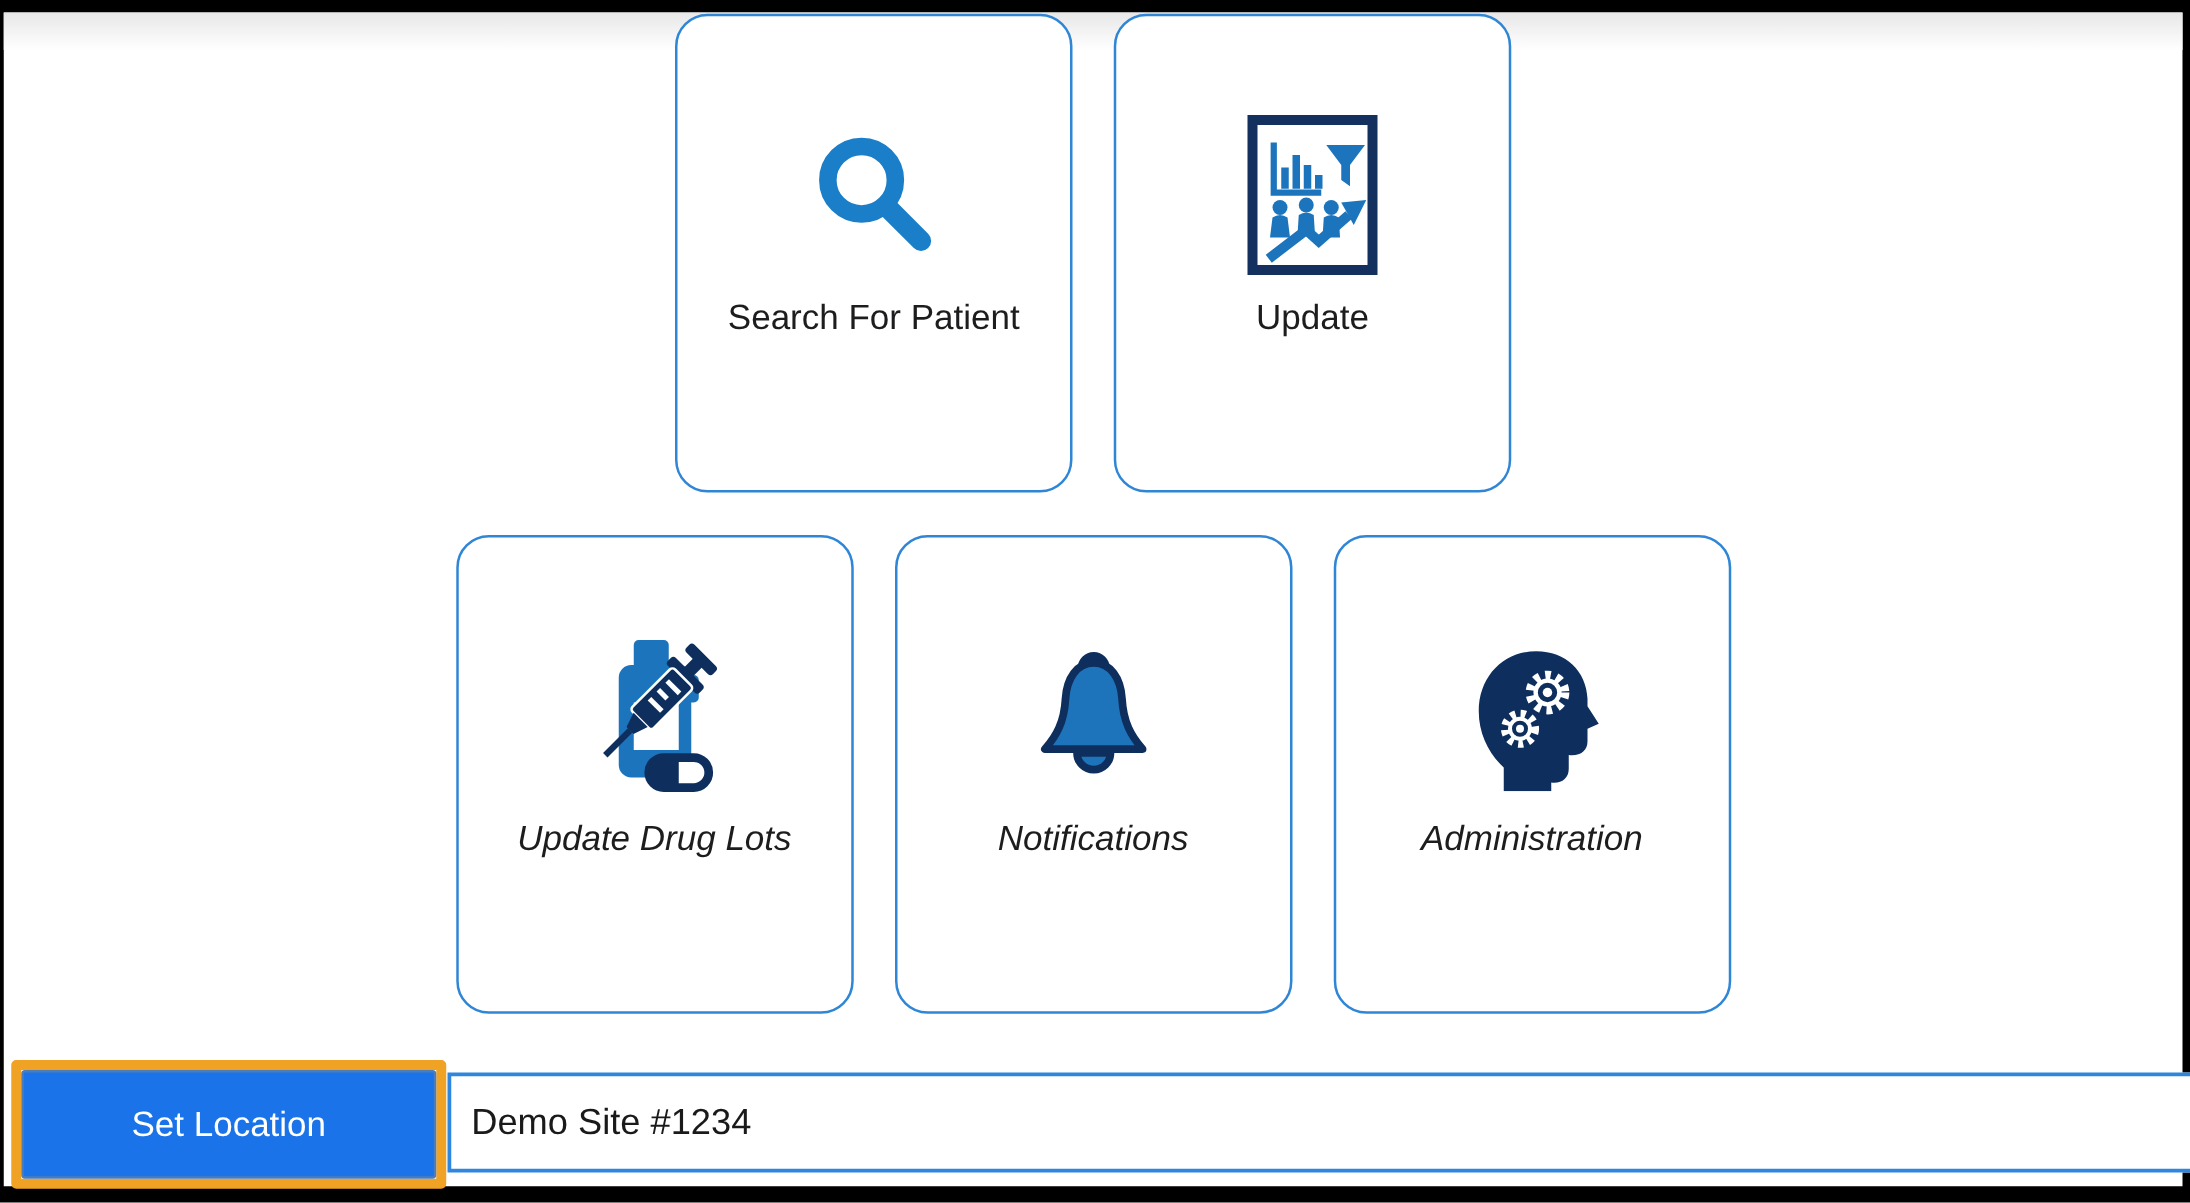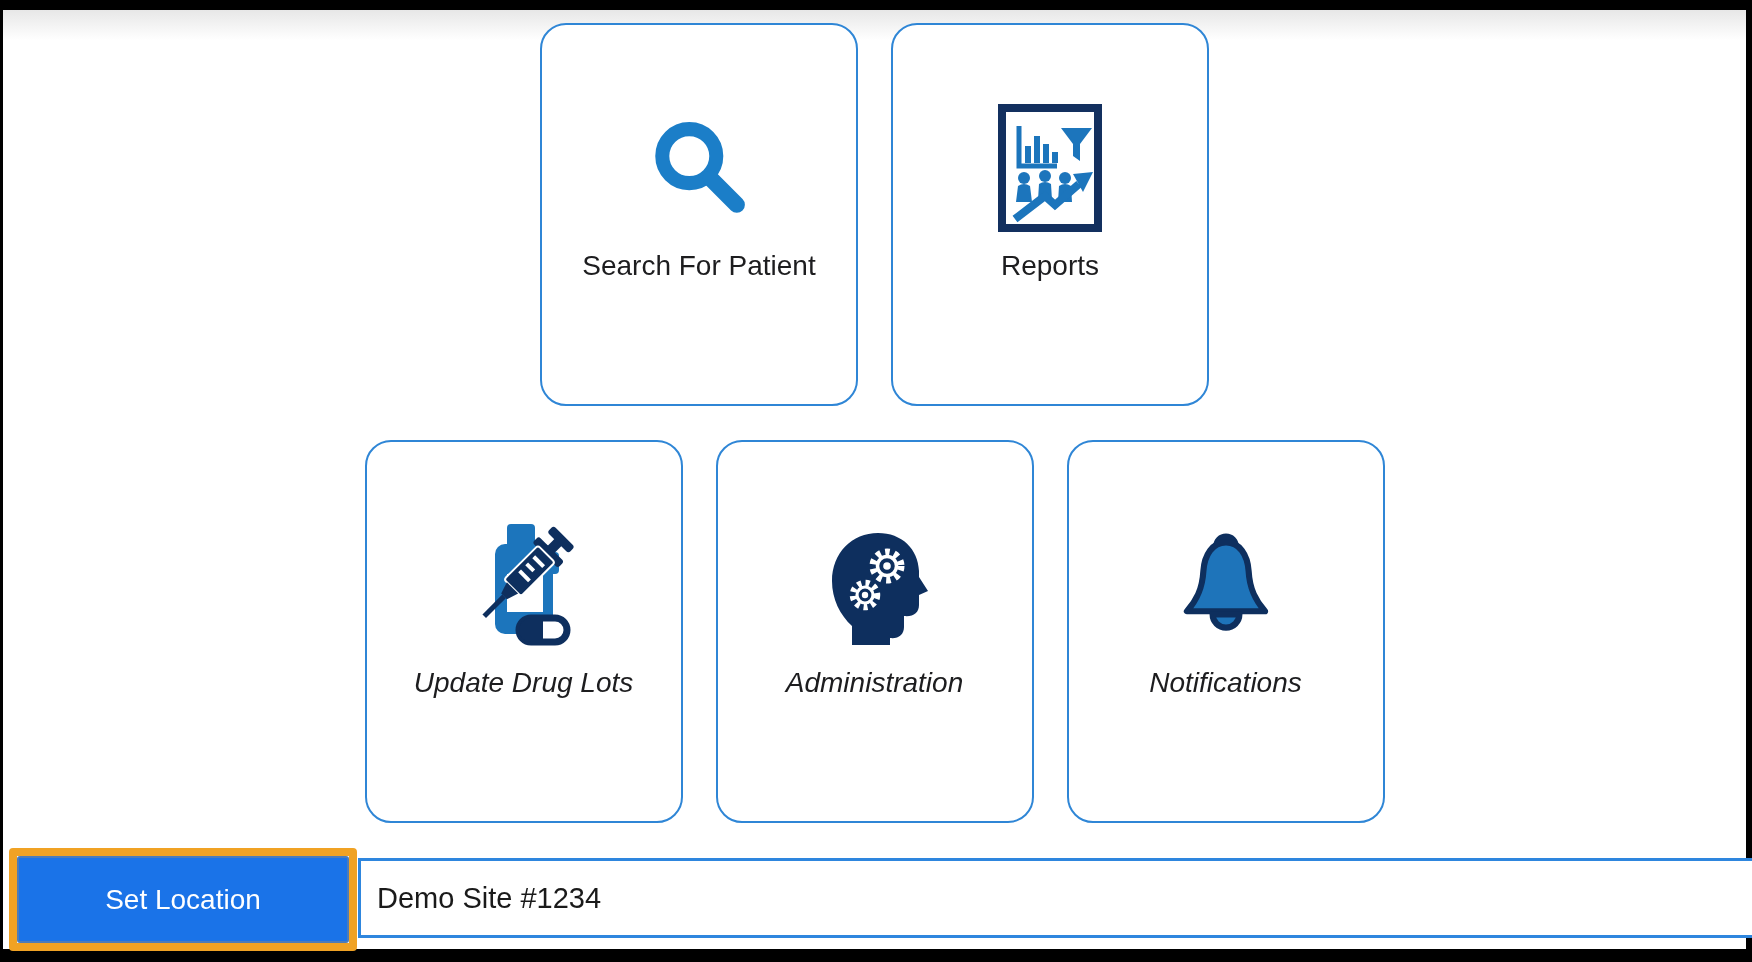--- a/index.html
+++ b/index.html
@@ -15,21 +15,20 @@
   }
   .top-shade{
     position:absolute;left:0;top:0;width:100%;height:30px;
     background:linear-gradient(#e7e7e7,#ffffff);
     z-index:0;
   }
   .tile-row{
     position:absolute;left:0;width:100%;
     display:flex;justify-content:center;gap:33px;
     z-index:1;
-    margin-top:12px;
   }
   .row1{top:1px;}
   .row2{top:418px;font-style:italic;}
   .tile{
     box-sizing:border-box;
     width:318px;height:383px;
     background:#fff;
     border:2px solid #2f86d6;
     border-radius:26px;
     display:flex;flex-direction:column;align-items:center;
@@ -116,21 +115,21 @@
             <circle cx="48" cy="72" r="6"></circle>
               <path d="M41,96 L42,80 Q48,76 54,80 L55,96 Z"></path>
             <circle cx="68" cy="74" r="6"></circle>
               <path d="M61,98 L62,82 Q68,78 74,82 L75,98 Z"></path>
           </g>
 
           <path d="M18,115 L48,92 L58,101 L82,80" fill="none" stroke="#1c75bc" stroke-width="8"></path>
           <polygon points="76,70 96,68 86,88" fill="#1c75bc"></polygon>
         </svg>
       </div>
-      <div class="tile-label">Reports</div>
+      <div class="tile-label">Update</div>
     </div>
 
   </div>
 
   <div class="tile-row row2">
 
     <div class="tile">
       <div class="icon-wrap">
         <svg width="134" height="134" viewBox="0 0 134 134">
 
@@ -153,49 +152,49 @@
             <path d="M57,73 L73,73 L69,85 L61,85 Z" fill="#0e2f5e"></path>
             <rect x="62.5" y="85" width="5" height="28" fill="#0e2f5e"></rect>
           </g>
         </svg>
       </div>
       <div class="tile-label">Update Drug Lots</div>
     </div>
 
     <div class="tile">
       <div class="icon-wrap">
+        <svg width="106" height="108" viewBox="0 0 100 105">
+          <circle cx="50" cy="15" r="9" fill="none" stroke="#0e2f5e" stroke-width="7"></circle>
+          <path d="M50,11 C37,11 29,23 28,39 C27,57 21,68 12,78 L88,78 C79,68 73,57 72,39 C71,23 63,11 50,11 Z" fill="#1e74ba" stroke="#0e2f5e" stroke-width="6" stroke-linejoin="round"></path>
+          <path d="M37,81 A13,13 0 0 0 63,81 Z" fill="#1e74ba" stroke="#0e2f5e" stroke-width="6"></path>
+        </svg>
+      </div>
+      <div class="tile-label">Notifications</div>
+    </div>
+
+    <div class="tile">
+      <div class="icon-wrap">
         <svg width="112" height="120" viewBox="0 0 110 120">
           <path d="M32,120 L32,101 C20,90 12,74 12,56 C12,28 32,8 58,8 C82,8 98,24 99,46 L99,52 L108,66 L99,70 L99,80 C99,88 93,92 84,91 L84,102 C84,110 78,114 70,113 L70,120 Z" fill="#0e2f5e"></path>
 
           <g transform="translate(67,41)">
             <circle r="14" fill="none" stroke="#fff" stroke-width="7" stroke-dasharray="4.5 4.6"></circle>
             <circle r="9.5" fill="none" stroke="#fff" stroke-width="3.5"></circle>
             <circle r="3.8" fill="#fff"></circle>
           </g>
 
           <g transform="translate(45,70)">
             <circle r="12" fill="none" stroke="#fff" stroke-width="6.5" stroke-dasharray="4 4.1"></circle>
             <circle r="8" fill="none" stroke="#fff" stroke-width="3.2"></circle>
             <circle r="3.2" fill="#fff"></circle>
           </g>
         </svg>
       </div>
       <div class="tile-label">Administration</div>
     </div>
-
-    <div class="tile">
-      <div class="icon-wrap">
-        <svg width="106" height="108" viewBox="0 0 100 105">
-          <circle cx="50" cy="15" r="9" fill="none" stroke="#0e2f5e" stroke-width="7"></circle>
-          <path d="M50,11 C37,11 29,23 28,39 C27,57 21,68 12,78 L88,78 C79,68 73,57 72,39 C71,23 63,11 50,11 Z" fill="#1e74ba" stroke="#0e2f5e" stroke-width="6" stroke-linejoin="round"></path>
-          <path d="M37,81 A13,13 0 0 0 63,81 Z" fill="#1e74ba" stroke="#0e2f5e" stroke-width="6"></path>
-        </svg>
-      </div>
-      <div class="tile-label">Notifications</div>
-    </div>
   </div>
 
   <div class="annotation-box">
     <div class="set-location-btn">Set Location</div>
   </div>
 
   <input class="location-field" value="Demo Site #1234" style="">
 </div>
 
 </body></html>

